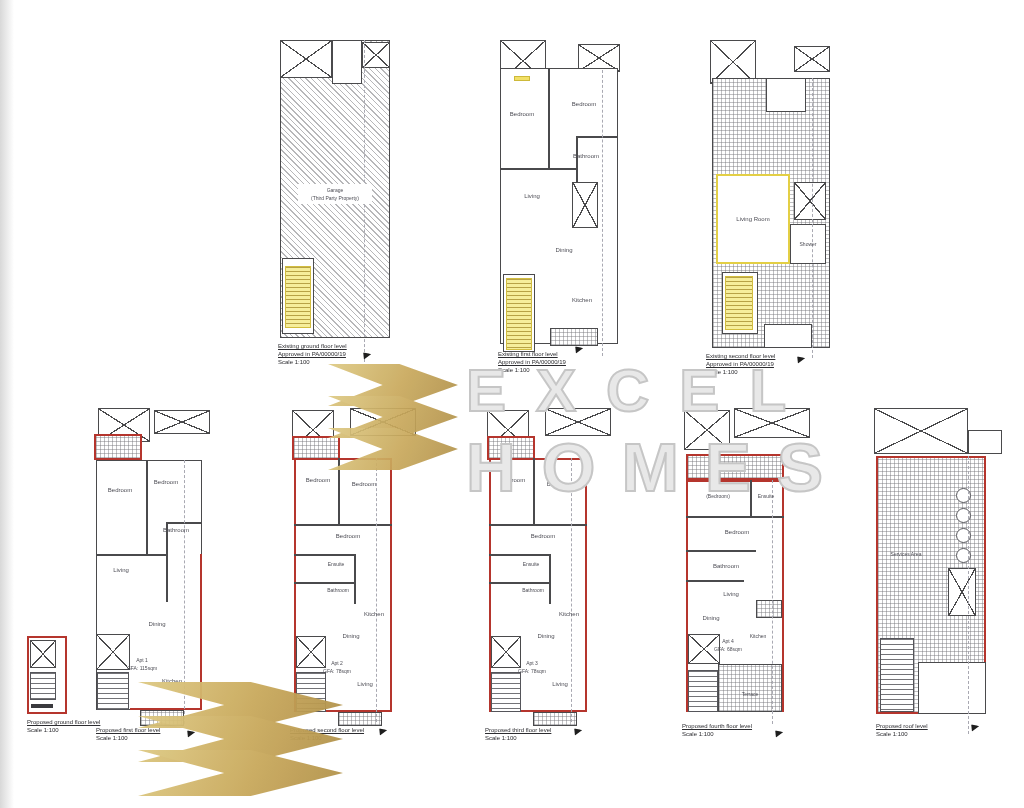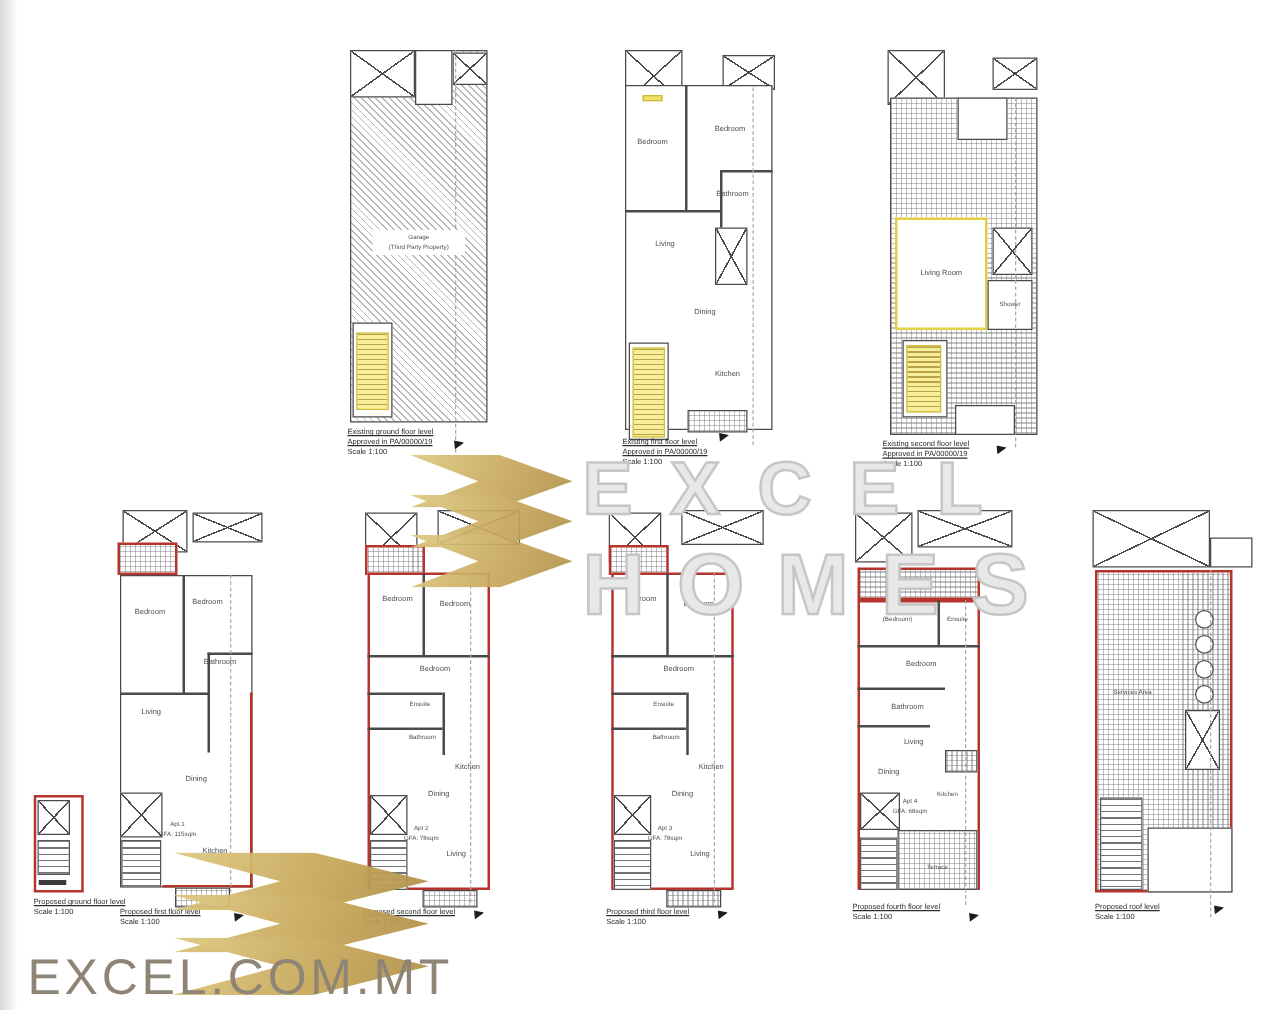--- a/index.html
+++ b/index.html
@@ -283,14 +283,13 @@
     <div class="chev" style="left:0;top:64px;width:130px;height:42px;"></div>
   </div>
   <div class="wm-text" style="left:466px;top:356px;font-size:60px;letter-spacing:30px;">EXCEL</div>
   <div class="wm-text" style="left:466px;top:428px;font-size:69px;letter-spacing:26px;">HOMES</div>
 
   <div class="abs" style="left:138px;top:682px;width:208px;height:112px;z-index:5;opacity:.95;">
     <div class="chev" style="left:0;top:0;width:205px;height:46px;"></div>
     <div class="chev" style="left:0;top:34px;width:205px;height:46px;"></div>
     <div class="chev" style="left:0;top:68px;width:205px;height:46px;"></div>
   </div>
-  <div class="footer-text" style="left:22px;top:760px;">EXCEL.COM.MT</div>
 </div>
 
 </body></html>

